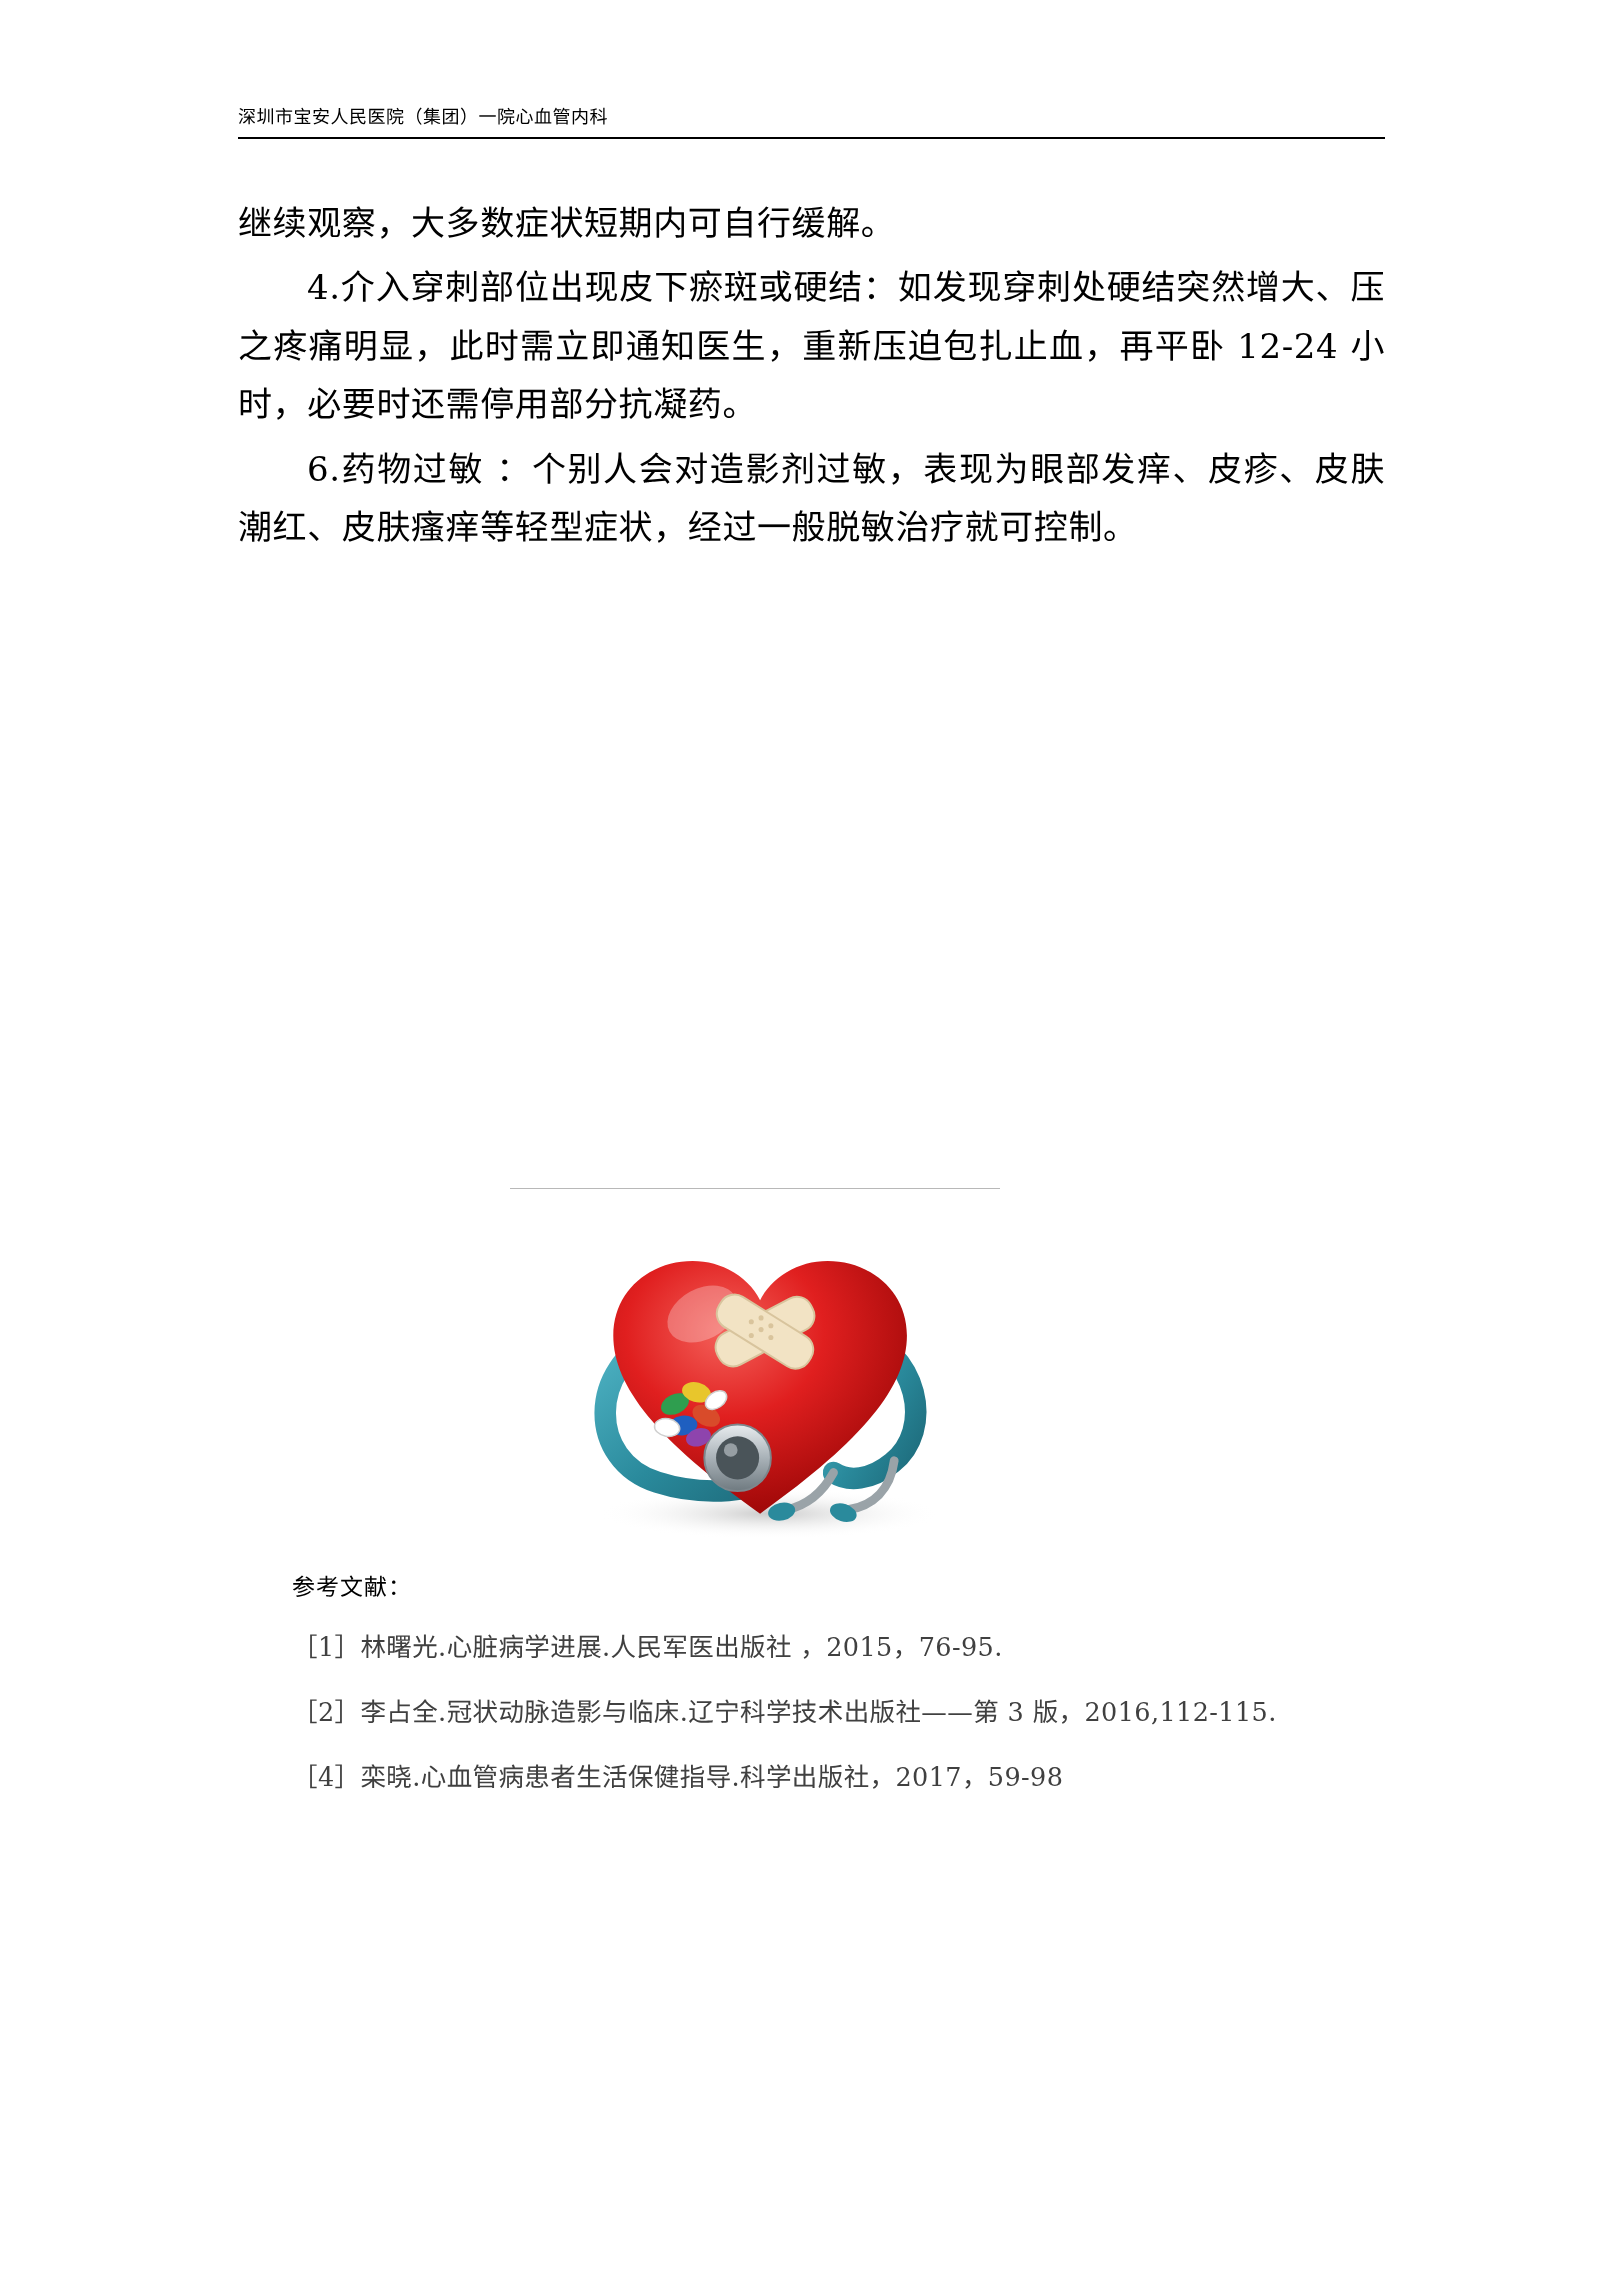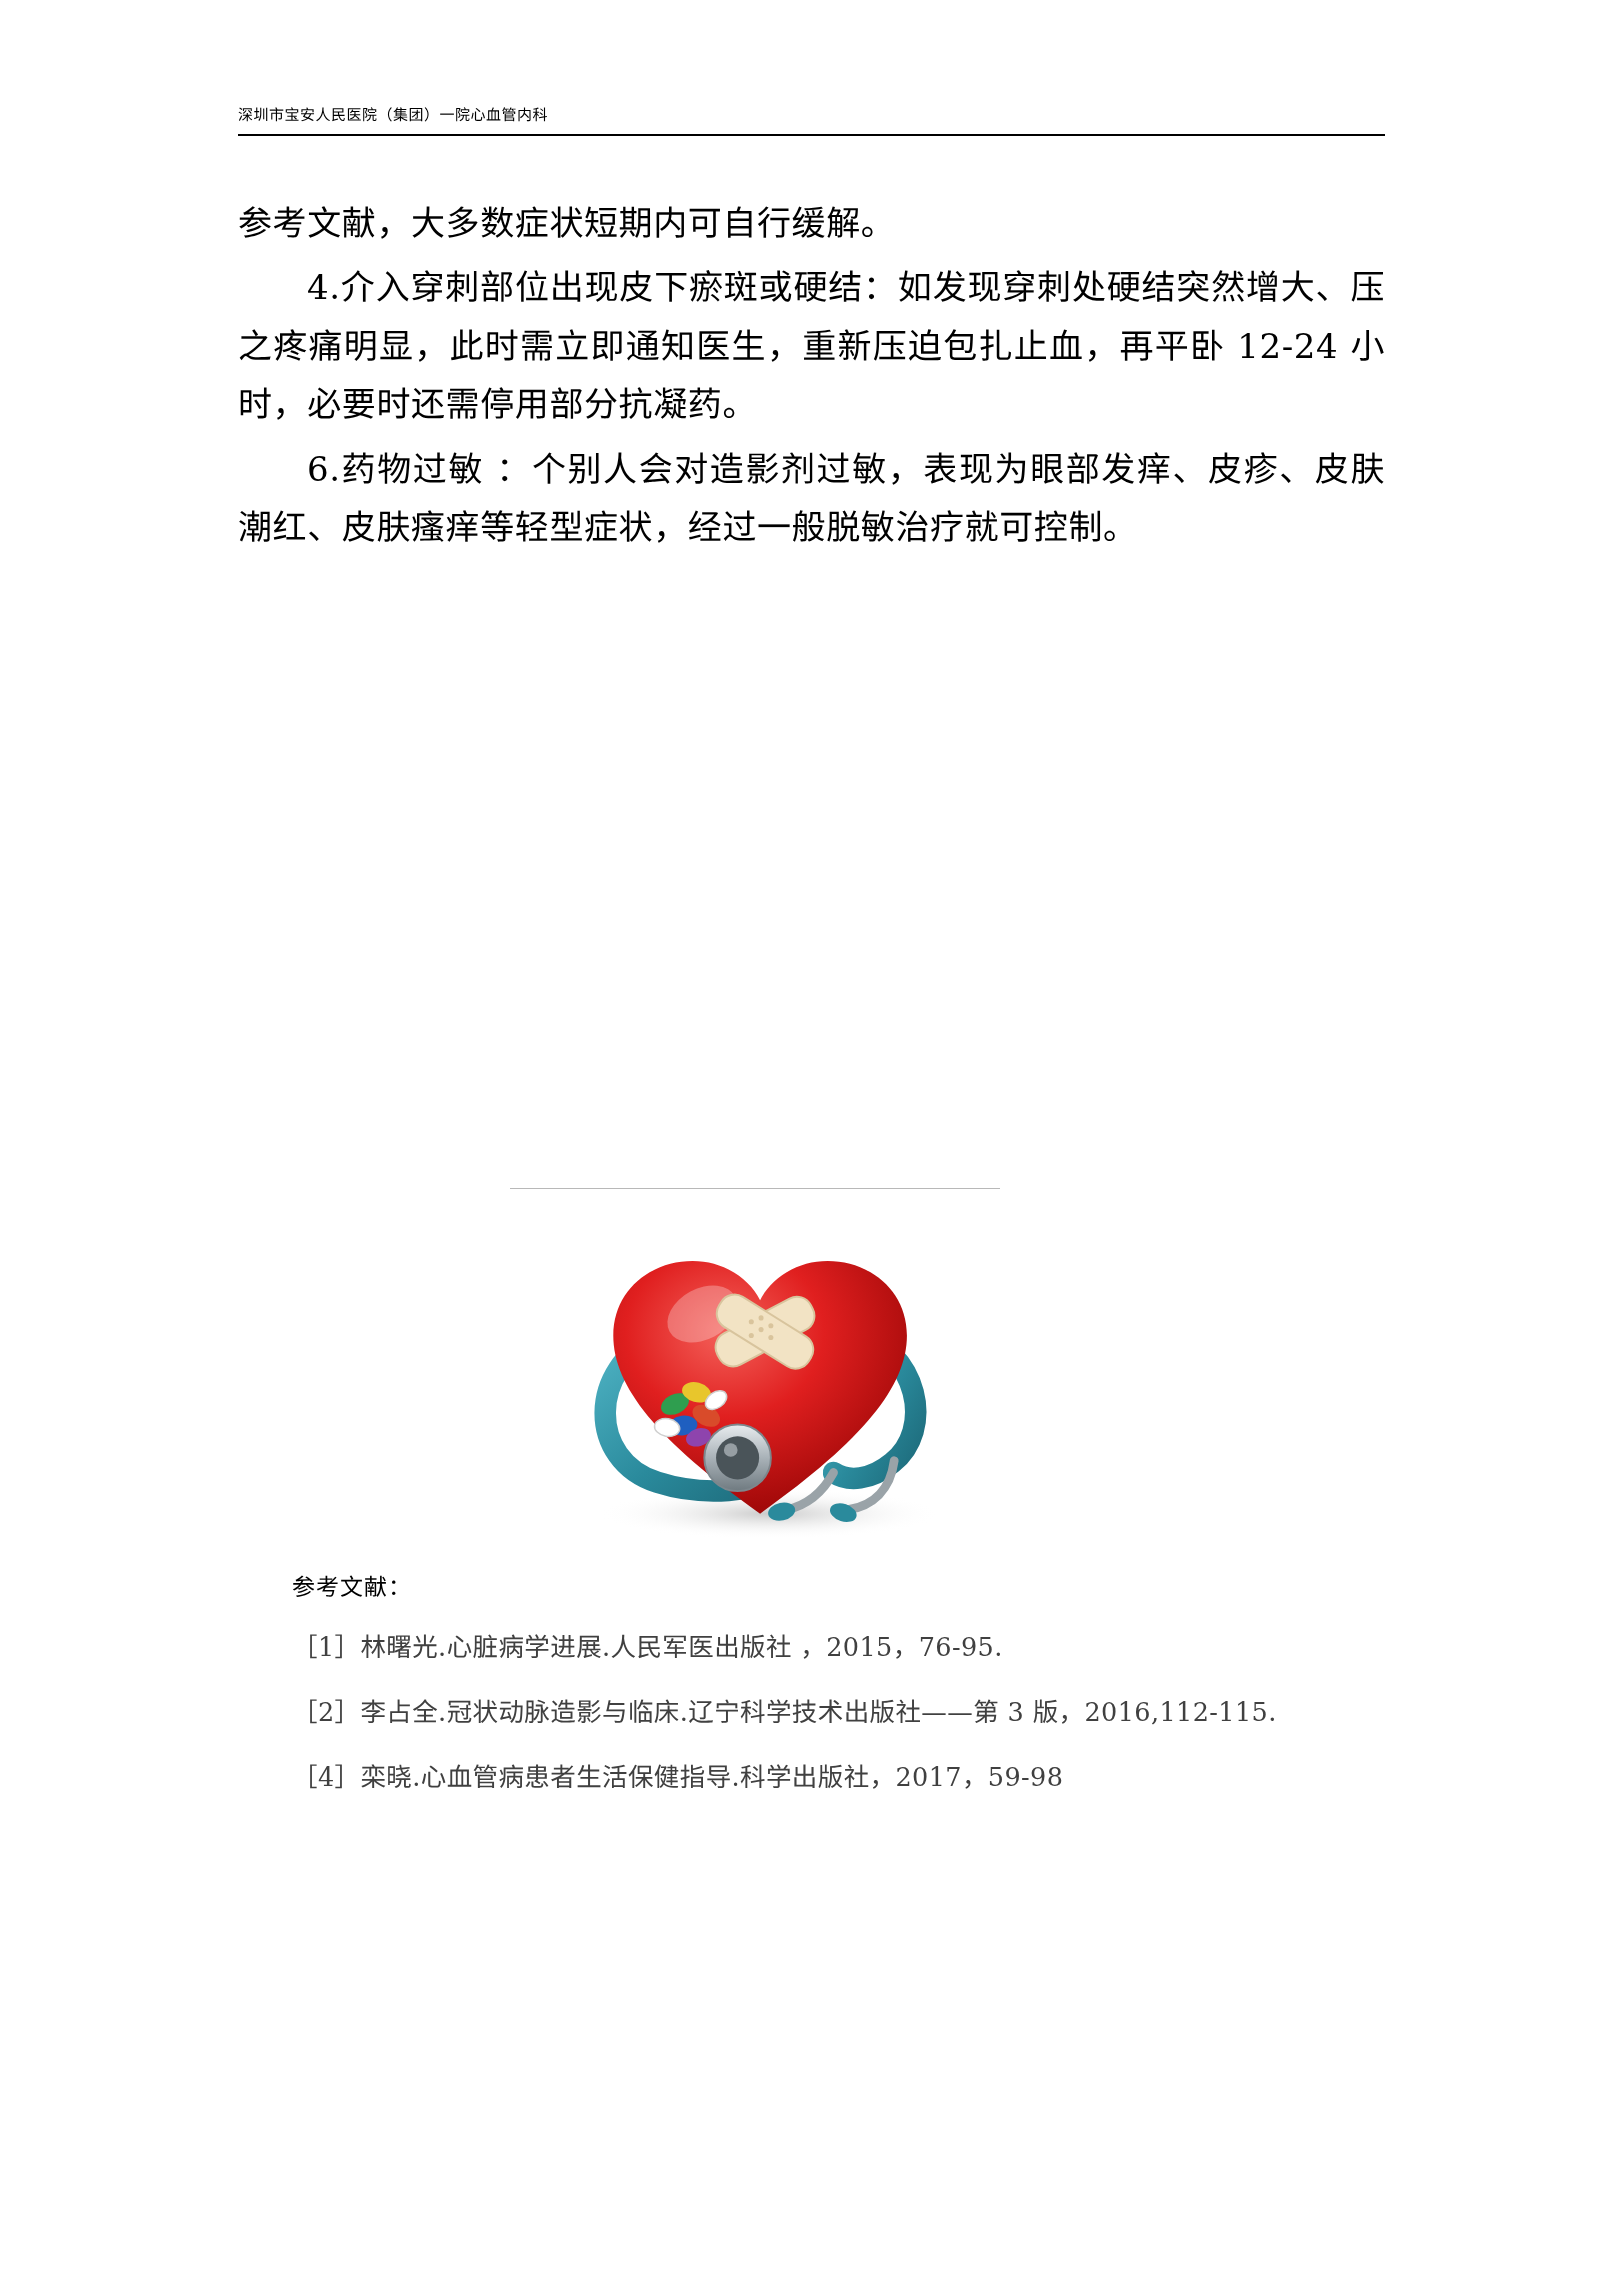--- a/index.html
+++ b/index.html
@@ -25,21 +25,21 @@
 
   
   .header {
     position: absolute;
     left: 238px;
     top: 106px;
     width: 1147px;
   }
   .header-text {
     font-family: "DejaVu Sans", "Liberation Sans", sans-serif;
-    font-size: 15px;
+    font-size: 18px;
     letter-spacing: 0.5px;
     color: #000;
     line-height: 1.2;
     padding-bottom: 9.8px;
     font-weight: 400;
   }
   .header-rule {
     width: 100%;
     border-top: 2.9px solid #000000;
     height: 0;
@@ -111,21 +111,21 @@
 <body>
 
 <div class="page">
 
   <div class="header">
     <div class="header-text">深圳市宝安人民医院（集团）一院心血管内科</div>
     <div class="header-rule"></div>
   </div>
 
   <div class="content">
-    <p class="para">参考文献，大多数症状短期内可自行缓解。</p>
+    <p class="para">继续观察，大多数症状短期内可自行缓解。</p>
     <p class="para indent">4.介入穿刺部位出现皮下瘀斑或硬结：如发现穿刺处硬结突然增大、压之疼痛明显，此时需立即通知医生，重新压迫包扎止血，再平卧 12-24 小时，必要时还需停用部分抗凝药。</p>
     <p class="para indent">6.药物过敏 ：个别人会对造影剂过敏，表现为眼部发痒、皮疹、皮肤潮红、皮肤瘙痒等轻型症状，经过一般脱敏治疗就可控制。</p>
   </div>
 
   <div class="fig-divider"></div>
 
   <div class="figure">
     <svg width="510" height="323" viewBox="0 0 520 330" xmlns="http://www.w3.org/2000/svg">
       <defs>
         <radialGradient id="heartGrad" cx="38%" cy="28%" r="75%">

